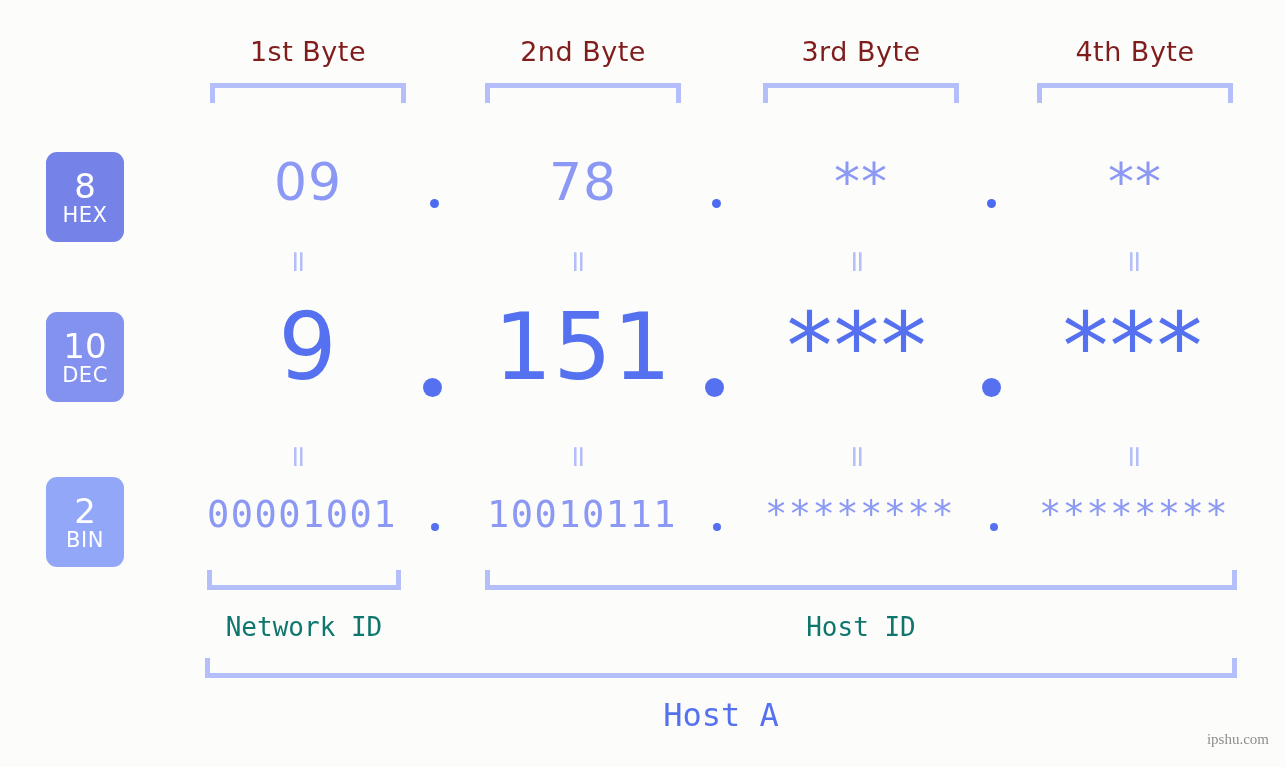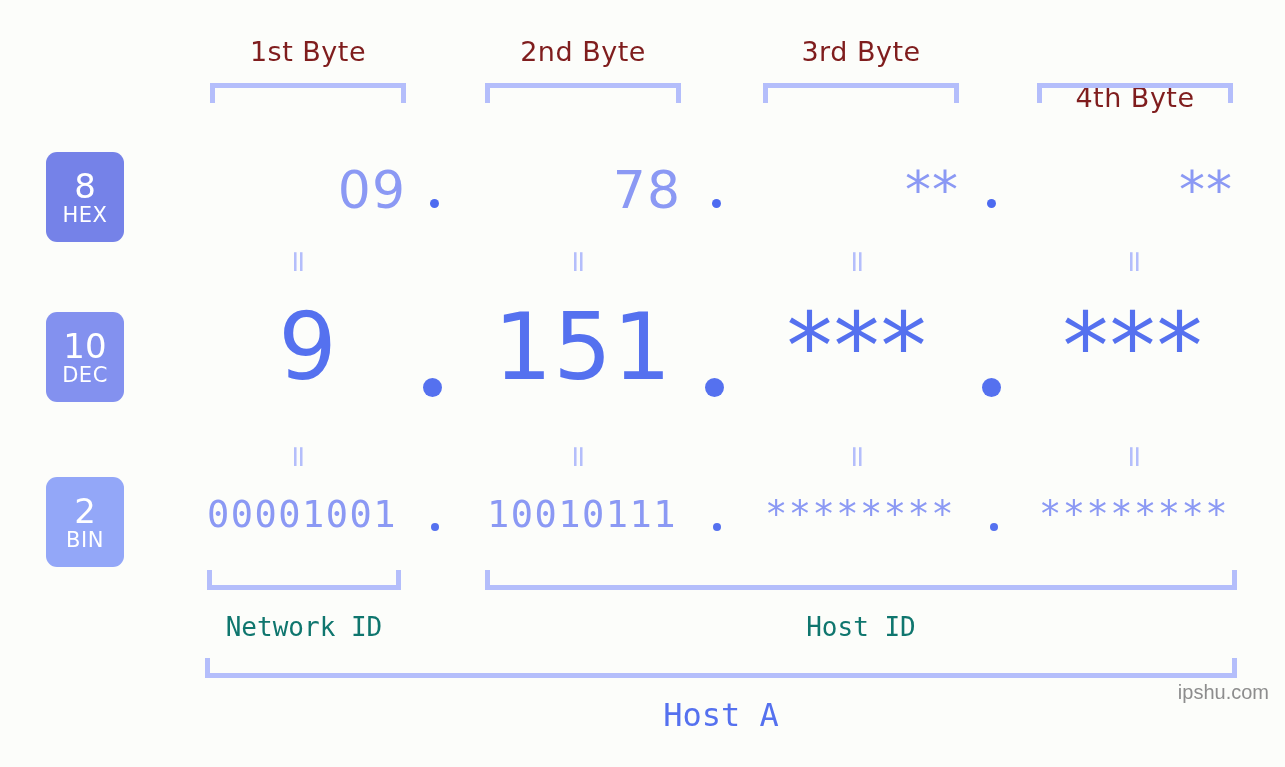--- a/index.html
+++ b/index.html
@@ -86,28 +86,27 @@
   #badge-bin { top: 477px; height: 90px; background: #93a7f8; }
 
   
   .cell {
     position: absolute;
     text-align: center;
     white-space: nowrap;
   }
 
   .row-hex .cell {
-    top: 154px;
+    top: 146px;
     height: 72px;
     line-height: 72px;
     font-family: "DejaVu Sans", sans-serif;
     font-size: 52px;
     color: #8b99f4;
     letter-spacing: 1px;
-    text-align: right;
   }
   .row-dec .cell {
     top: 296px;
     height: 104px;
     line-height: 104px;
     font-family: "DejaVu Sans", sans-serif;
     font-size: 92px;
     color: #5571ef;
     letter-spacing: 1px;
   }
@@ -167,36 +166,36 @@
     font-family: "DejaVu Sans Mono", monospace;
     font-size: 32px;
     color: #5571ef;
     white-space: nowrap;
   }
 
   
   .watermark {
     position: absolute;
     right: 16px;
-    top: 681px;
-    font-family: Liberation Sans, sans-serif;
-    font-size: 20px;
+    top: 731px;
+    font-family: Liberation Serif, serif;
+    font-size: 15px;
     color: #8d8d8d;
     letter-spacing: 0px;
   }
 </style>
 </head>
 <body>
 
 <div class="stage">
 
   <div class="byte-label" style="left:210px; width:196px;">1st Byte</div>
   <div class="byte-label" style="left:485px; width:196px;">2nd Byte</div>
   <div class="byte-label" style="left:763px; width:196px;">3rd Byte</div>
-  <div class="byte-label" style="left:1037px; width:196px;margin-top:46px;">4th Byte</div>
+  <div class="byte-label" style="left:1037px; width:196px;">4th Byte</div>
 
   <div class="bracket down" style="left:210px; top:83px;  width:196px;"></div>
   <div class="bracket down" style="left:485px; top:83px;  width:196px;"></div>
   <div class="bracket down" style="left:763px; top:83px;  width:196px;"></div>
   <div class="bracket down" style="left:1037px; top:83px; width:196px;"></div>
 
   <div class="badge" id="badge-hex">
     <span class="base">8</span>
     <span class="name">HEX</span>
   </div>

